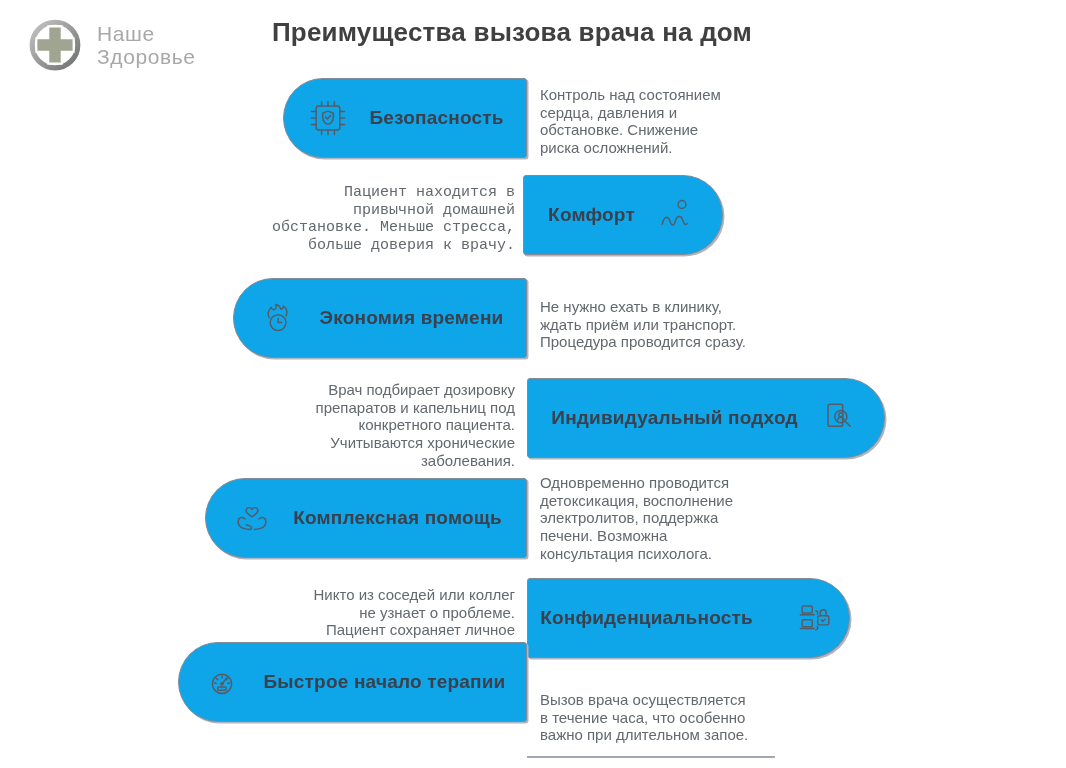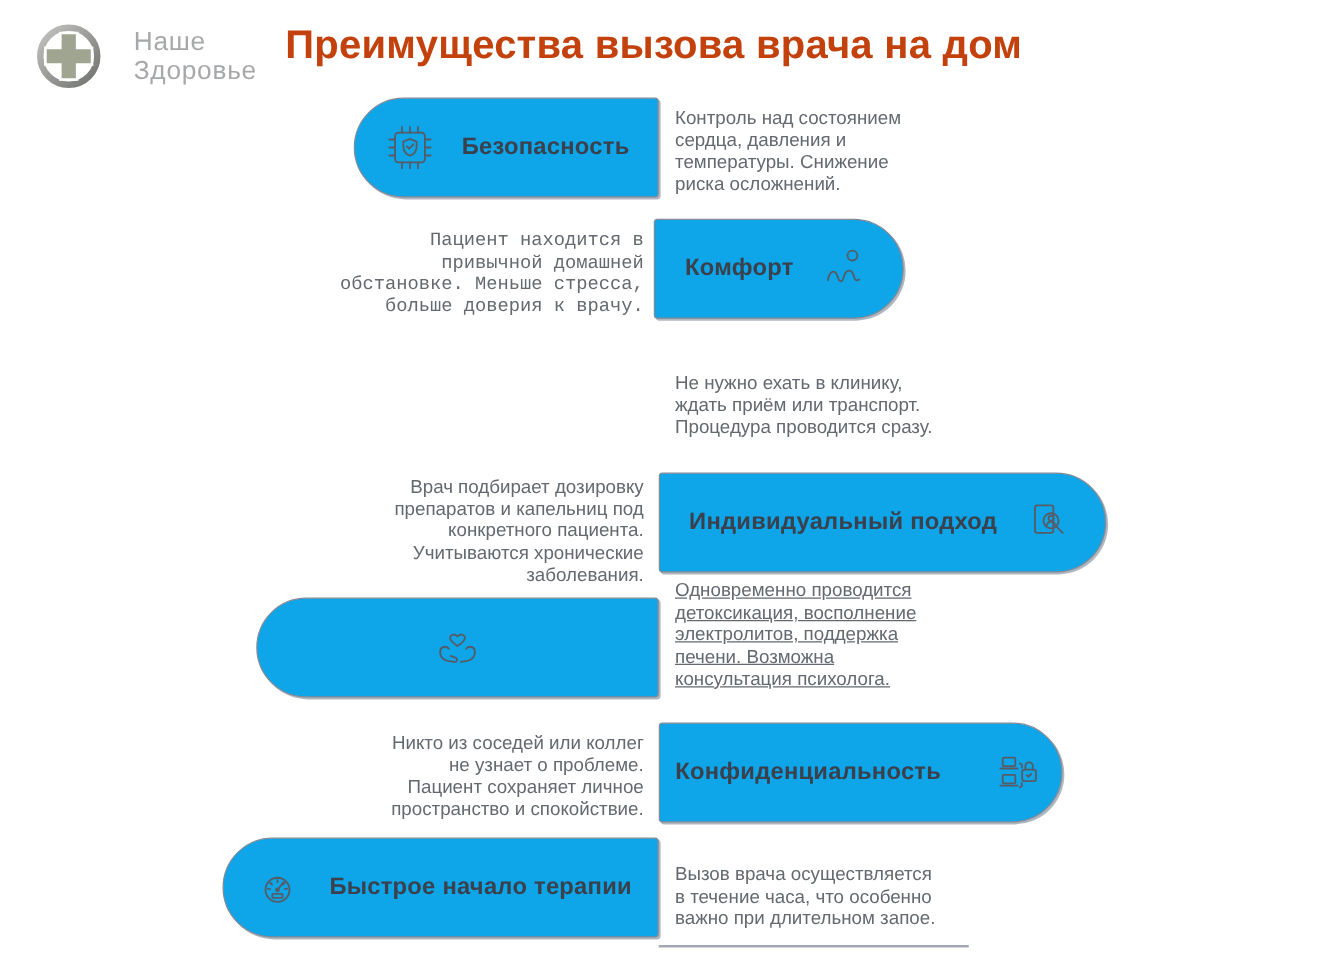--- a/index.html
+++ b/index.html
@@ -1,25 +1,25 @@
 <!DOCTYPE html>
 <html><head>
 <meta charset="utf-8">
 <style>
   html,body{margin:0;padding:0;background:#ffffff;}
   body{width:1066px;height:768px;font-family:"Liberation Sans",sans-serif;}
   .stage{position:relative;width:1066px;height:768px;background:#ffffff;overflow:hidden;}
 
   
-  .logo{position:absolute;left:26px;top:16px;display:flex;align-items:center;gap:23px;}
+  .logo{position:absolute;left:26px;top:16px;display:flex;align-items:center;gap:13px;}
   .logo-text{font-size:21px;color:#a7a8aa;line-height:1.1;letter-spacing:.6px;}
 
   
-  .main-title{position:absolute;left:16px;top:17px;width:1014px;text-align:center;
-    font-size:32px;font-weight:bold;color:#c2410c;letter-spacing:.2px;}
+  .main-title{position:absolute;left:5px;top:17px;width:1014px;text-align:center;
+    font-size:26px;font-weight:bold;color:#404040;letter-spacing:.2px;}
 
   
   .card{position:absolute;height:80px;background:#0ea5e9;border:1.6px solid #838a96;
     box-sizing:border-box;display:flex;align-items:center;justify-content:center;gap:19px;
     box-shadow:1.5px 1.5px 0 #b0b6bf;}
   .card.left{border-radius:40px 3px 3px 40px;}
   .card.right{border-radius:3px 40px 40px 3px;}
   .card-title{font-weight:bold;font-size:19px;color:#3a404c;letter-spacing:.2px;white-space:nowrap;}
 
   .icon{display:block;width:44px;height:44px;flex:0 0 auto;}
@@ -63,37 +63,47 @@
         <rect x="11" y="11" width="26" height="26" rx="3"></rect>
         <path d="M11 17 h-5 M11 24 h-5 M11 31 h-5 M37 17 h5 M37 24 h5 M37 31 h5 M17 11 v-5 M24 11 v-5 M31 11 v-5 M17 37 v5 M24 37 v5 M31 37 v5"></path>
         <path d="M24 16.5 l5.8 2.3 v4 c0 4.6-3.1 7.2-5.8 8.2 c-2.7-1-5.8-3.6-5.8-8.2 v-4 z"></path>
         <path d="M21.3 23 l2 2 l3.6-3.6"></path>
       </svg>
     </span>
     <span class="card-title">Безопасность</span>
   </div>
   <div class="desc" style="left:540px;top:86px;">Контроль над состоянием
 сердца, давления и
-температуры. Снижение
+обстановке. Снижение
 риска осложнений.</div>
 
   <div class="card right" style="left:523px;top:175px;width:200px;">
     <span class="card-title">Комфорт</span>
     <span class="icon">
       <svg width="44" height="44" viewBox="0 0 48 48" fill="none" stroke="#565c66" stroke-width="1.6" stroke-linecap="round" stroke-linejoin="round">
         <circle cx="30.5" cy="12.5" r="4.3"></circle>
         <path d="M9 34 c1.5-8 6.2-10 8.3-3.8 l1.2 3.2 c.8 2.1 3.1 2 3.8-.2 l1-3.1 c1.8-5.6 6.4-6 8.1-.6 l.9 2.8 c.7 2 2.7 2.4 4.1 1"></path>
       </svg>
     </span>
   </div>
   <div class="desc ra" style="right:551px;top:184px;font-family:Liberation Mono, monospace;">Пациент находится в
 привычной домашней
 обстановке. Меньше стресса,
 больше доверия к врачу.</div>
 
+  <div class="card left" style="left:233px;top:278px;width:294px;">
+    <span class="icon">
+      <svg width="44" height="44" viewBox="0 0 48 48" fill="none" stroke="#565c66" stroke-width="1.6" stroke-linecap="round" stroke-linejoin="round">
+        <circle cx="23" cy="29" r="8.6"></circle>
+        <path d="M23 29 v-4.6 M23 29 h3.8"></path>
+        <path d="M13.2 23.5 c-2.6-5.2-.2-8.6 2.4-11.2 c.3 2.9 2.9 3.5 4.7 1.4 c1.2-1.4.8-3 .4-4.4 c3 .9 4.7 2.7 5.4 5.1 c1.9-.4 2.7-1.7 2.7-3.5 c3.5 2.5 4.8 6.6 3 10.8"></path>
+      </svg>
+    </span>
+    <span class="card-title">Экономия времени</span>
+  </div>
   <div class="desc" style="left:540px;top:298px;">Не нужно ехать в клинику,
 ждать приём или транспорт.
 Процедура проводится сразу.</div>
 
   <div class="card right" style="left:527px;top:378px;width:358px;">
     <span class="card-title">Индивидуальный подход</span>
     <span class="icon">
       <svg width="44" height="44" viewBox="0 0 48 48" fill="none" stroke="#565c66" stroke-width="1.6" stroke-linecap="round" stroke-linejoin="round">
         <rect x="12" y="9" width="16" height="24" rx="2"></rect>
         <circle cx="26" cy="22.5" r="6.6"></circle>
@@ -112,22 +122,23 @@
   <div class="card left" style="left:205px;top:478px;width:322px;">
     <span class="icon">
       <svg width="44" height="44" viewBox="0 0 48 48" fill="none" stroke="#565c66" stroke-width="1.6" stroke-linecap="round" stroke-linejoin="round">
         <path d="M24 14.5 c1.7-2.7 5.6-2.3 6.4.6 c.6 2.1-.9 4.1-6.4 7.6 c-5.5-3.5-7-5.5-6.4-7.6 c.8-2.9 4.7-3.3 6.4-.6 z"></path>
         <path d="M9.5 25 c-2 5.8 1 9.6 6 10.6 l5.8 1 c2.6.3 3.2-2.8.8-3.7 l-4.2-1.5"></path>
         <path d="M9.5 25 c2-2.2 5-2.2 7 .1"></path>
         <path d="M38.5 25 c2 5.8-1 9.6-6 10.6 l-5.8 1"></path>
         <path d="M38.5 25 c-2-2.2-5-2.2-7 .1"></path>
       </svg>
     </span>
+    <span class="card-title">Комплексная помощь</span>
   </div>
-  <div class="desc" style="left:540px;top:464px;text-decoration:underline;">Одновременно проводится
+  <div class="desc" style="left:540px;top:474px;">Одновременно проводится
 детоксикация, восполнение
 электролитов, поддержка
 печени. Возможна
 консультация психолога.</div>
 
   <div class="card right" style="left:527px;top:578px;width:323px;gap:40px;">
     <span class="card-title">Конфиденциальность</span>
     <span class="icon">
       <svg width="44" height="44" viewBox="0 0 48 48" fill="none" stroke="#565c66" stroke-width="1.6" stroke-linecap="round" stroke-linejoin="round">
         <rect x="10" y="11" width="11" height="7.5" rx="1"></rect>
@@ -139,21 +150,21 @@
         <path d="M31 26.3 l1.4 1.4 2.4-2.4"></path>
         <path d="M25 16 c1.8.6 2.4 2.2 1.6 3.8 M25 37 c1.8-.6 2.4-2.2 1.6-3.8"></path>
       </svg>
     </span>
   </div>
   <div class="desc ra" style="right:551px;top:586px;">Никто из соседей или коллег
 не узнает о проблеме.
 Пациент сохраняет личное
 пространство и спокойствие.</div>
 
-  <div class="card left" style="left:178px;top:670px;width:349px;gap:20px;">
+  <div class="card left" style="left:178px;top:642px;width:349px;gap:20px;">
     <span class="icon">
       <svg width="44" height="44" viewBox="0 0 48 48" fill="none" stroke="#565c66" stroke-width="1.6" stroke-linecap="round" stroke-linejoin="round">
         <circle cx="24" cy="26" r="10.5"></circle>
         <path d="M24 17.5 v2 M17.8 20 l1.4 1.4 M30.2 20 l-1.4 1.4 M15.5 25 l2 .4 M32.5 25 l-2 .4"></path>
         <path d="M24 26 l5.2-6.6"></path>
         <circle cx="24" cy="26" r="1.3" fill="#565c66"></circle>
         <rect x="19.5" y="29.5" width="9" height="3.6" rx="0.8"></rect>
       </svg>
     </span>
     <span class="card-title">Быстрое начало терапии</span>

